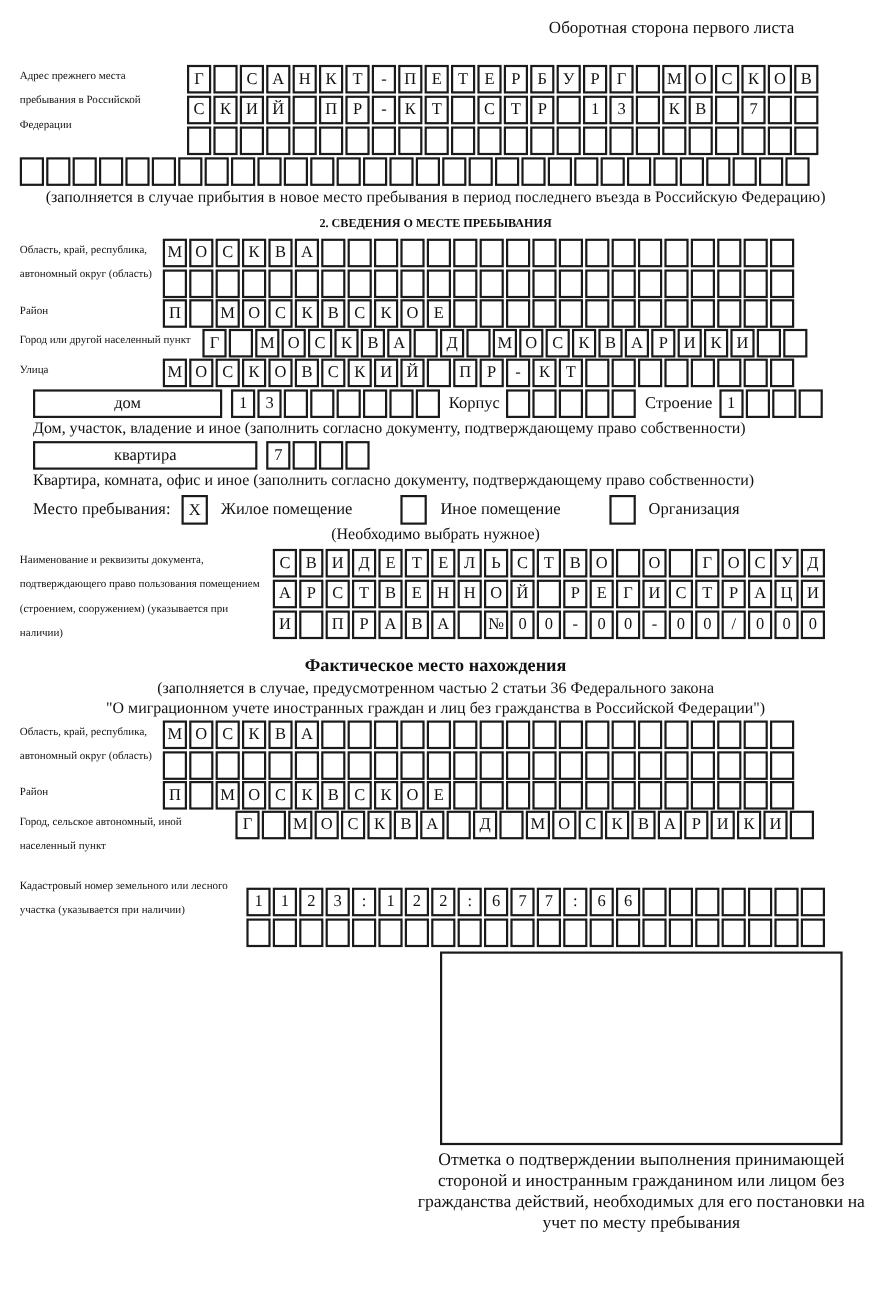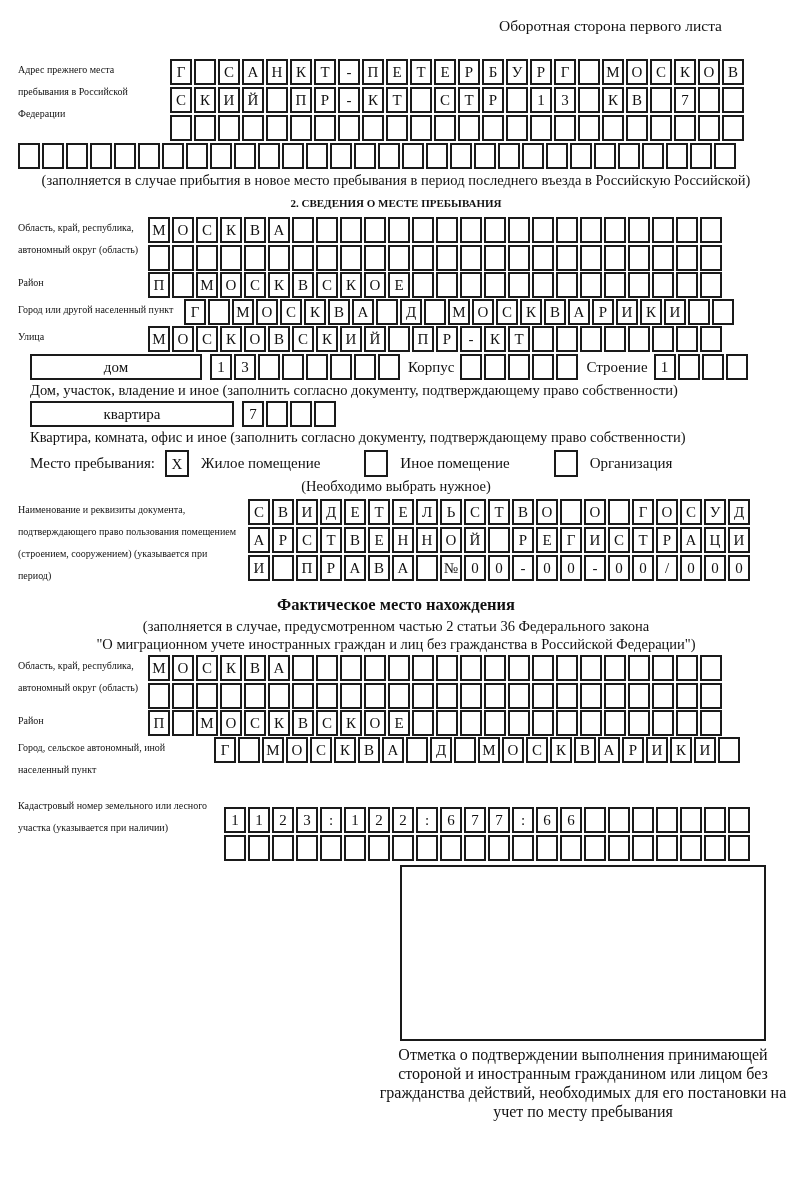--- a/index.html
+++ b/index.html
@@ -180,21 +180,21 @@
         <span class="cell"></span>
         <span class="cell"></span>
         <span class="cell"></span>
         <span class="cell"></span>
         <span class="cell"></span>
         <span class="cell"></span>
         <span class="cell"></span>
         <span class="cell"></span>
         <span class="cell"></span>
       </div>
-    <div class="note center mt2">(заполняется в случае прибытия в новое место пребывания в период последнего въезда в Российскую Российской)</div>
+    <div class="note center mt2">(заполняется в случае прибытия в новое место пребывания в период последнего въезда в Российскую Федерацию)</div>
   </section>
 
   <h2 class="sec-title">2. СВЕДЕНИЯ О МЕСТЕ ПРЕБЫВАНИЯ</h2>
 
   <section>
     <div class="frow">
       <div class="label lw124">Область, край, республика, автономный округ (область)</div>
       <div class="rows">
         <div class="cells">
             <span class="cell">М</span>
@@ -383,21 +383,21 @@
       <span class="cell cb">X</span>
       <span class="opt">Жилое помещение</span>
       <span class="cell cb g40"></span>
       <span class="opt">Иное помещение</span>
       <span class="cell cb g40"></span>
       <span class="opt">Организация</span>
     </div>
     <div class="note center">(Необходимо выбрать нужное)</div>
 
     <div class="frow mt4">
-      <div class="label lw220">Наименование и реквизиты документа, подтверждающего право пользования помещением (строением, сооружением) (указывается при период)</div>
+      <div class="label lw220">Наименование и реквизиты документа, подтверждающего право пользования помещением (строением, сооружением) (указывается при наличии)</div>
       <div class="rows">
         <div class="cells">
             <span class="cell">С</span>
             <span class="cell">В</span>
             <span class="cell">И</span>
             <span class="cell">Д</span>
             <span class="cell">Е</span>
             <span class="cell">Т</span>
             <span class="cell">Е</span>
             <span class="cell">Л</span>

